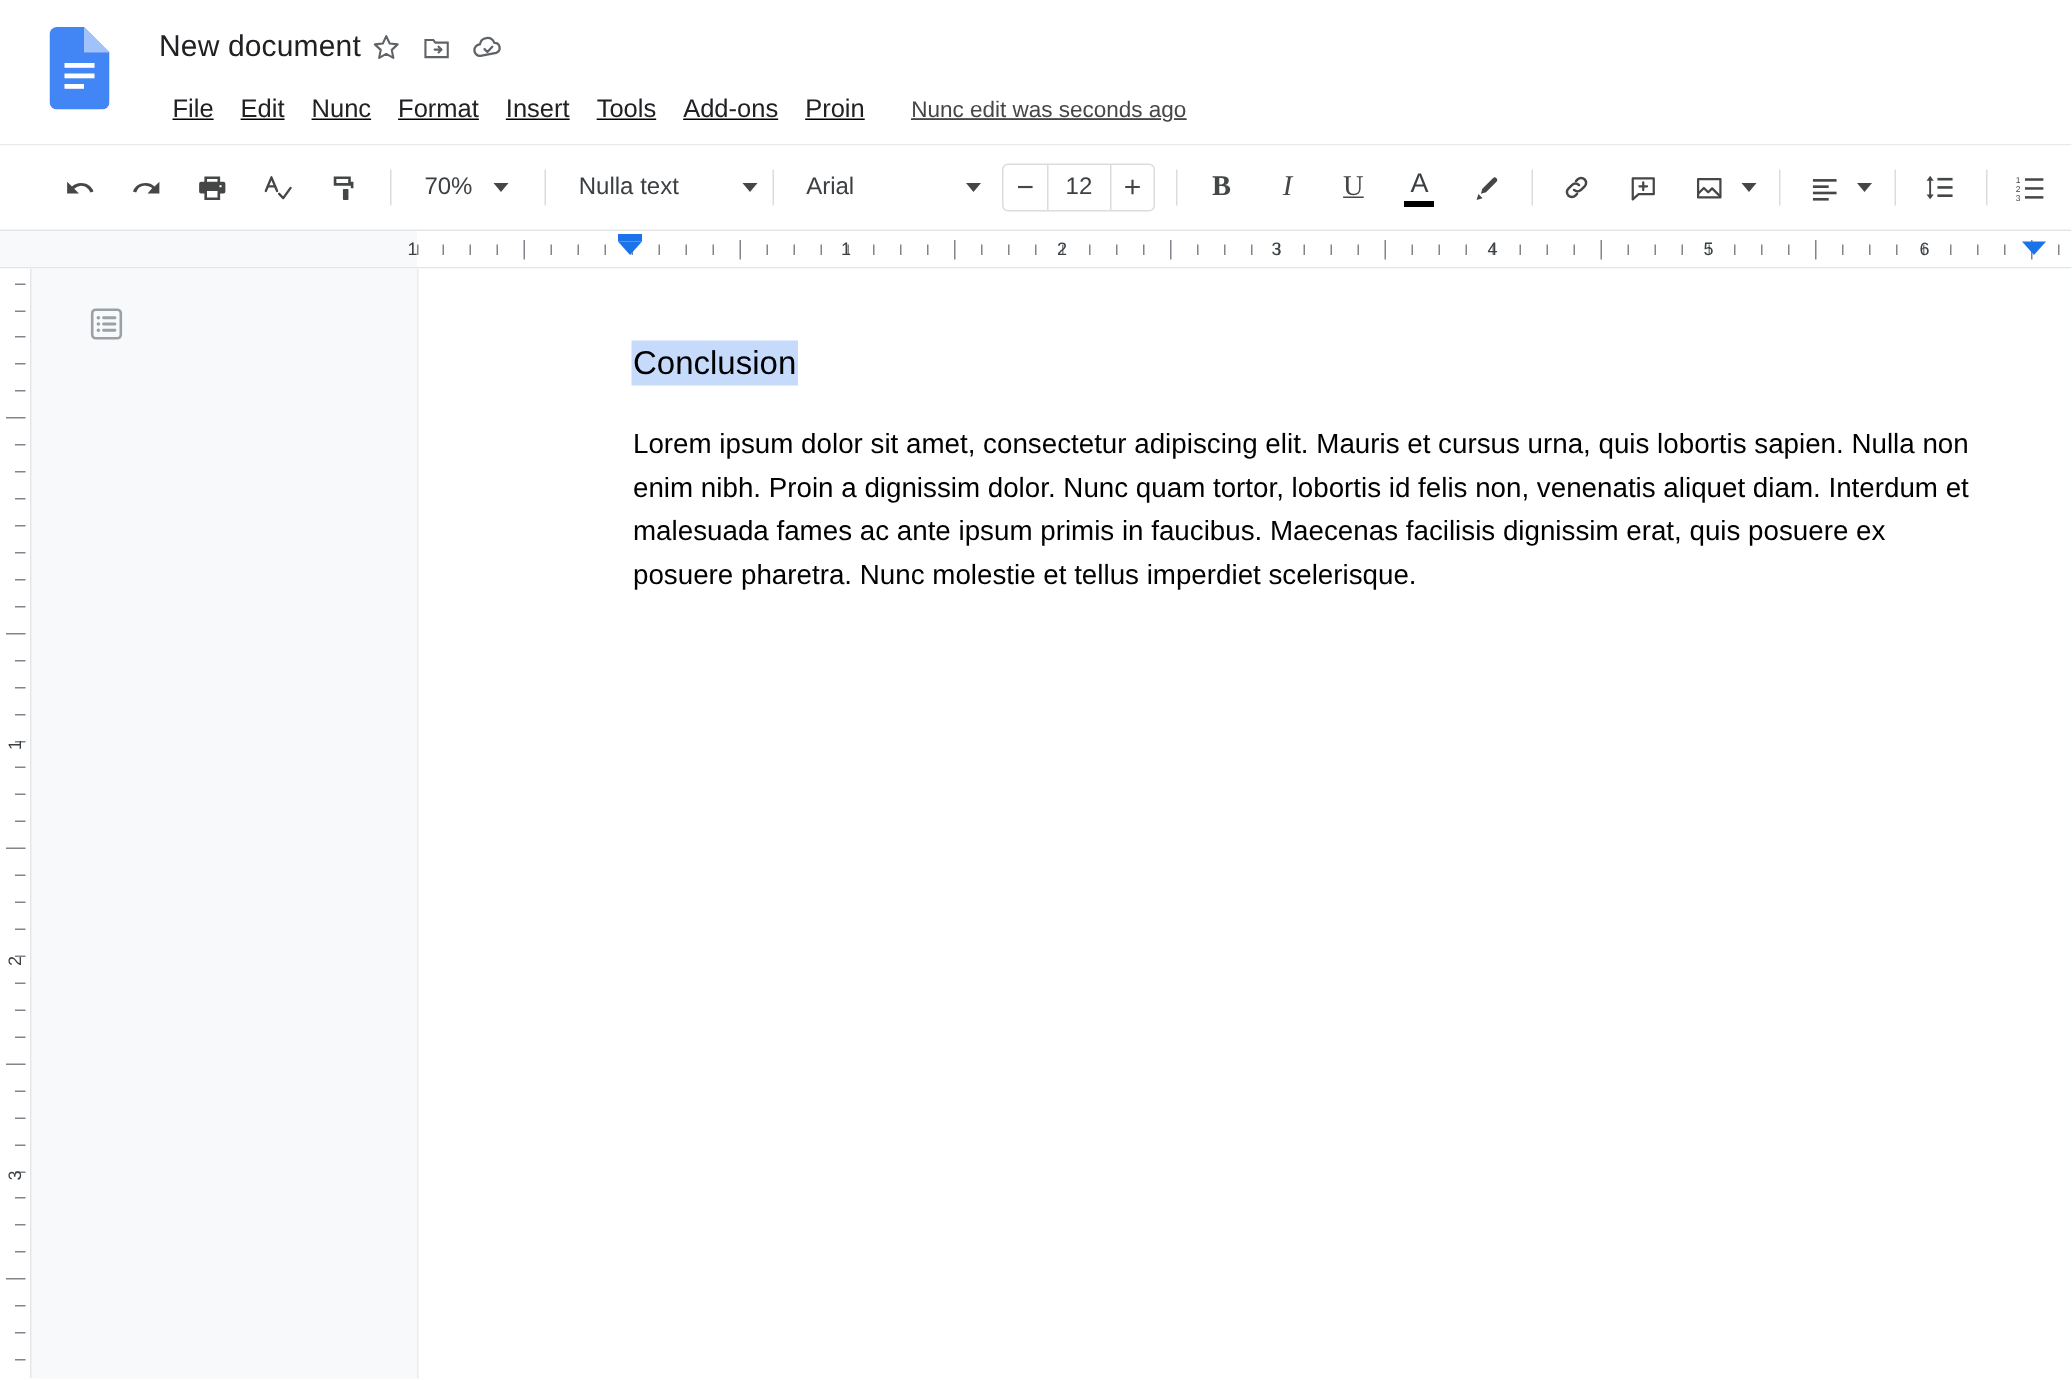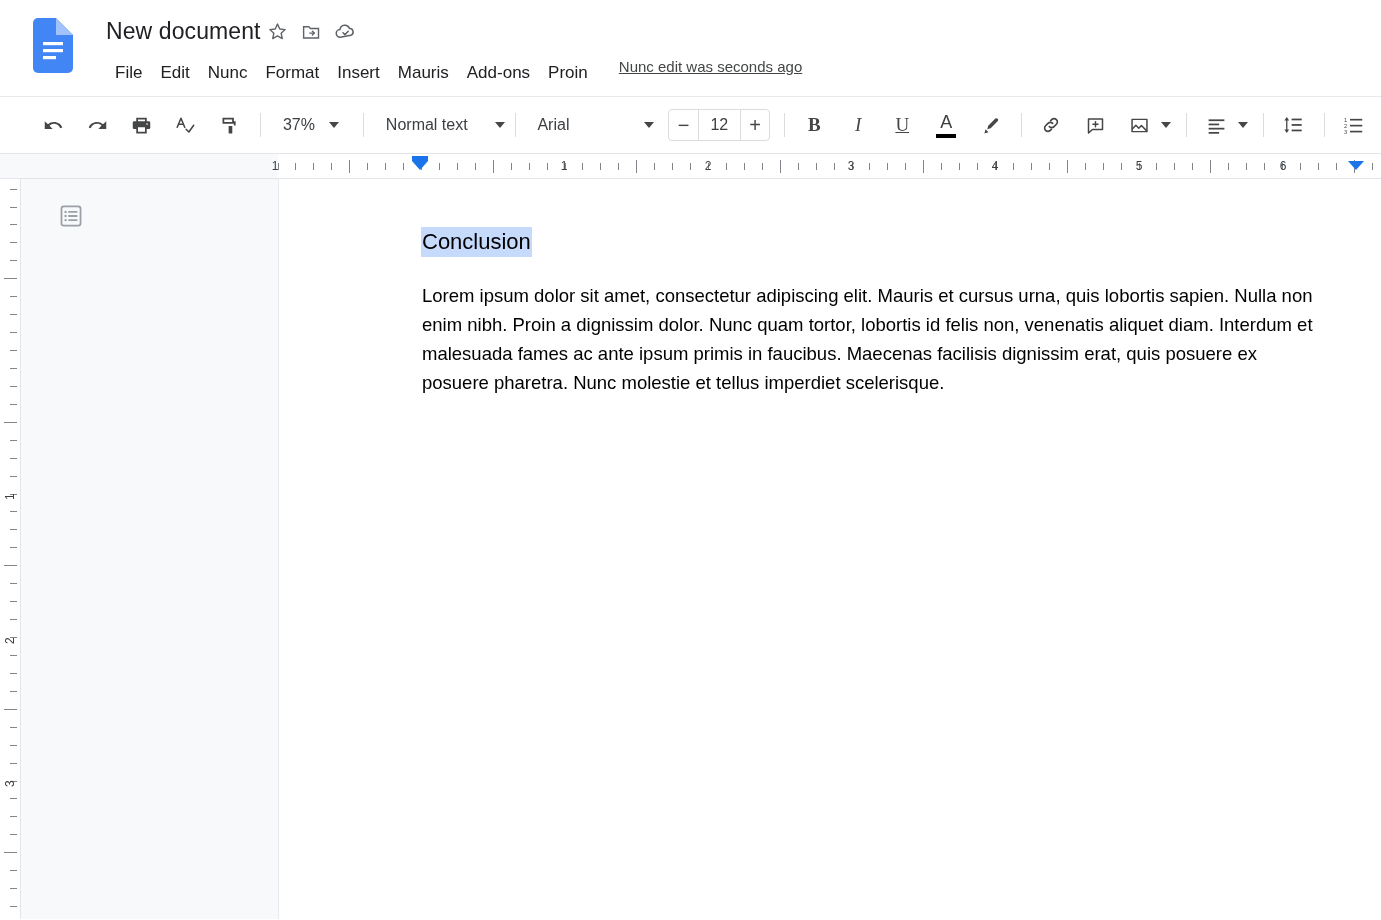--- a/index.html
+++ b/index.html
@@ -25,38 +25,39 @@
     width: 40px; height: 55px;
   }
   .title-row {
     position: absolute;
     left: 106px; top: 14px;
     display: flex;
     align-items: center;
     gap: 0px;
   }
   .doc-title {
-    font-size: 23px;
+    font-size: 20px;
     color: #202124;
     letter-spacing: .1px;
     line-height: 30px;
     white-space: nowrap;
   }
   .title-icon {
     width: 34px; height: 34px;
     display: flex; align-items: center; justify-content: center;
     color: #5f6368;
     cursor: pointer;
   }
   .title-icon:first-of-type { margin-left: 20px; }
   .menu-row {
     position: absolute;
     left: 106px; top: 58px;
     display: flex;
-    align-items: flex-start;
+    align-items: center;
+    text-decoration: underline;
   }
   .menu-item {
     font-size: 17px;
     color: #202124;
     padding: 2px 9px;
     line-height: 26px;
     border-radius: 4px;
     cursor: pointer;
     white-space: nowrap;
   }
@@ -312,21 +313,21 @@
       </svg>
     </div>
   </div>
 
   <div class="menu-row">
     <div class="menu-item">File</div>
     <div class="menu-item">Edit</div>
     <div class="menu-item">Nunc</div>
     <div class="menu-item">Format</div>
     <div class="menu-item">Insert</div>
-    <div class="menu-item">Mauris</div>
+    <div class="menu-item">Tools</div>
     <div class="menu-item">Add-ons</div>
     <div class="menu-item">Proin</div>
     <div class="last-edit">Nunc edit was seconds ago</div>
   </div>
 </div>
 
 <div class="toolbar">
 
   <div class="tb-btn">
     <svg width="21" height="21" viewBox="0 0 24 24" fill="#444746">
@@ -357,28 +358,28 @@
   <div class="tb-btn">
     <svg width="21" height="21" viewBox="0 0 24 24" fill="#444746">
       <path d="M17 3H4v7h13v2h2V7h-2V3zm-2 5H6V5h9v3z"></path>
       <rect x="11" y="12.5" width="4.2" height="8.5" rx=".6"></rect>
     </svg>
   </div>
 
   <div class="tb-sep"></div>
 
   <div class="zoom-box">
-    <span class="zoom-val">37%</span>
+    <span class="zoom-val">70%</span>
     <span class="caret"></span>
   </div>
 
   <div class="tb-sep"></div>
 
   <div class="style-box">
-    <span class="style-val">Normal text</span>
+    <span class="style-val">Nulla text</span>
     <span class="caret"></span>
   </div>
 
   <div class="tb-sep"></div>
 
   <div class="font-box">
     <span class="style-val">Arial</span>
     <span class="caret"></span>
   </div>
 

